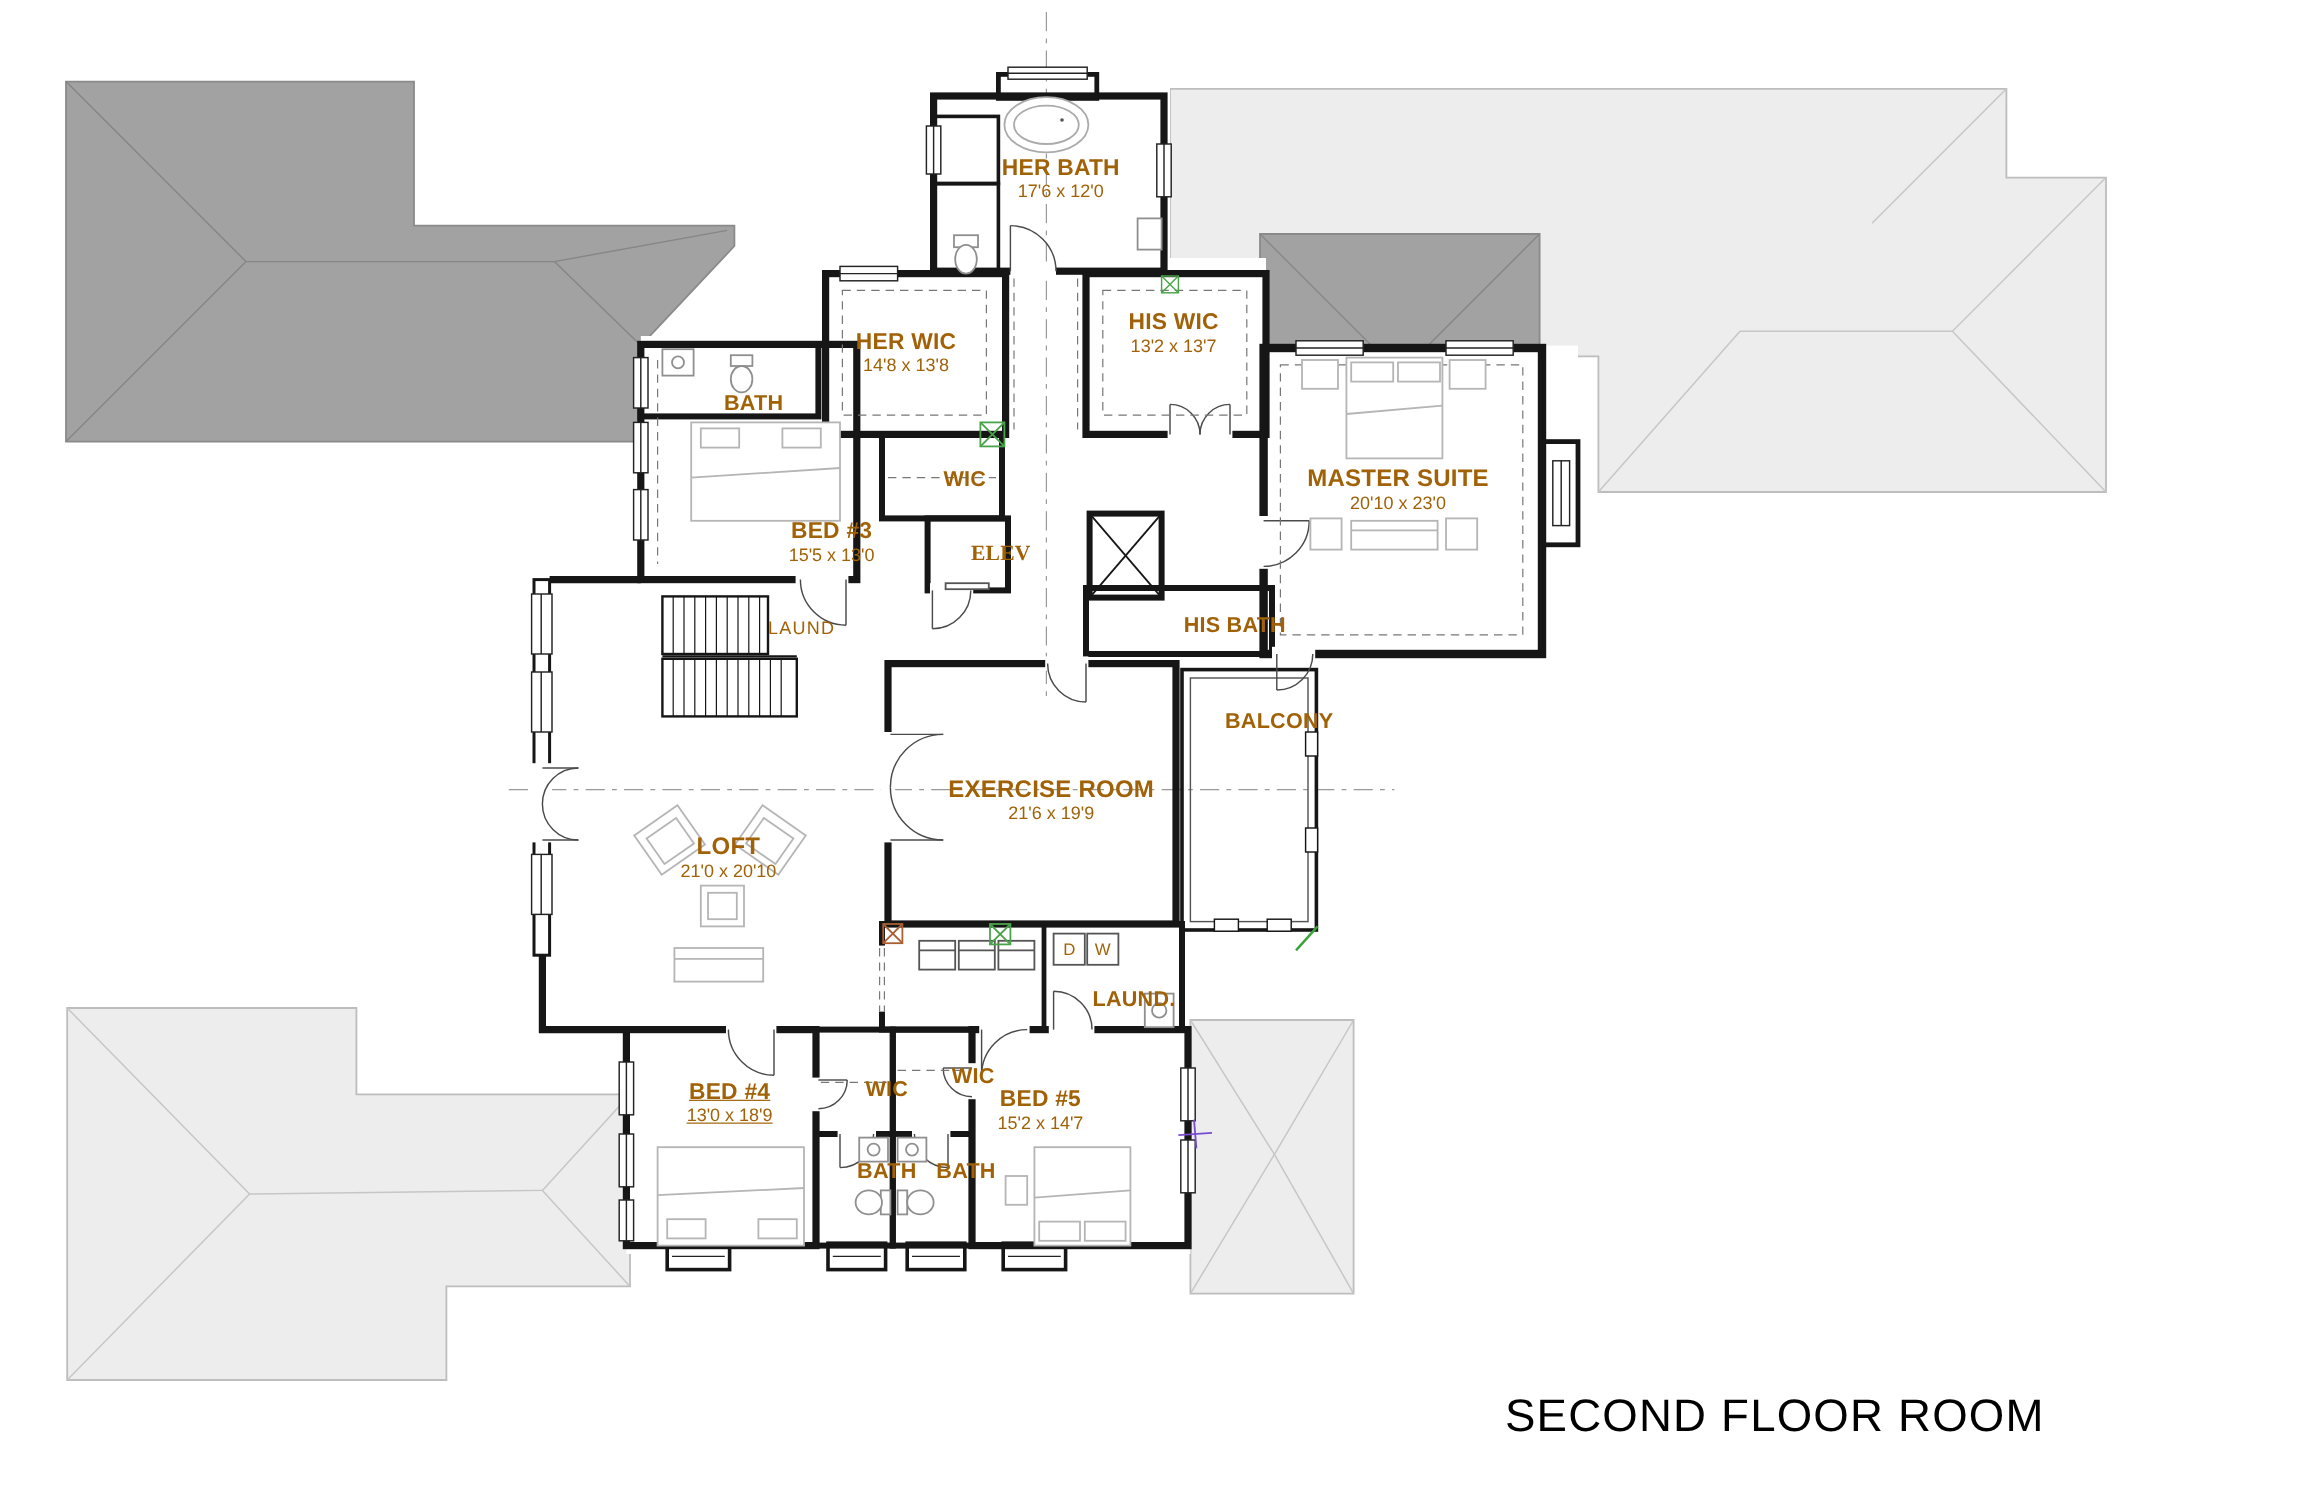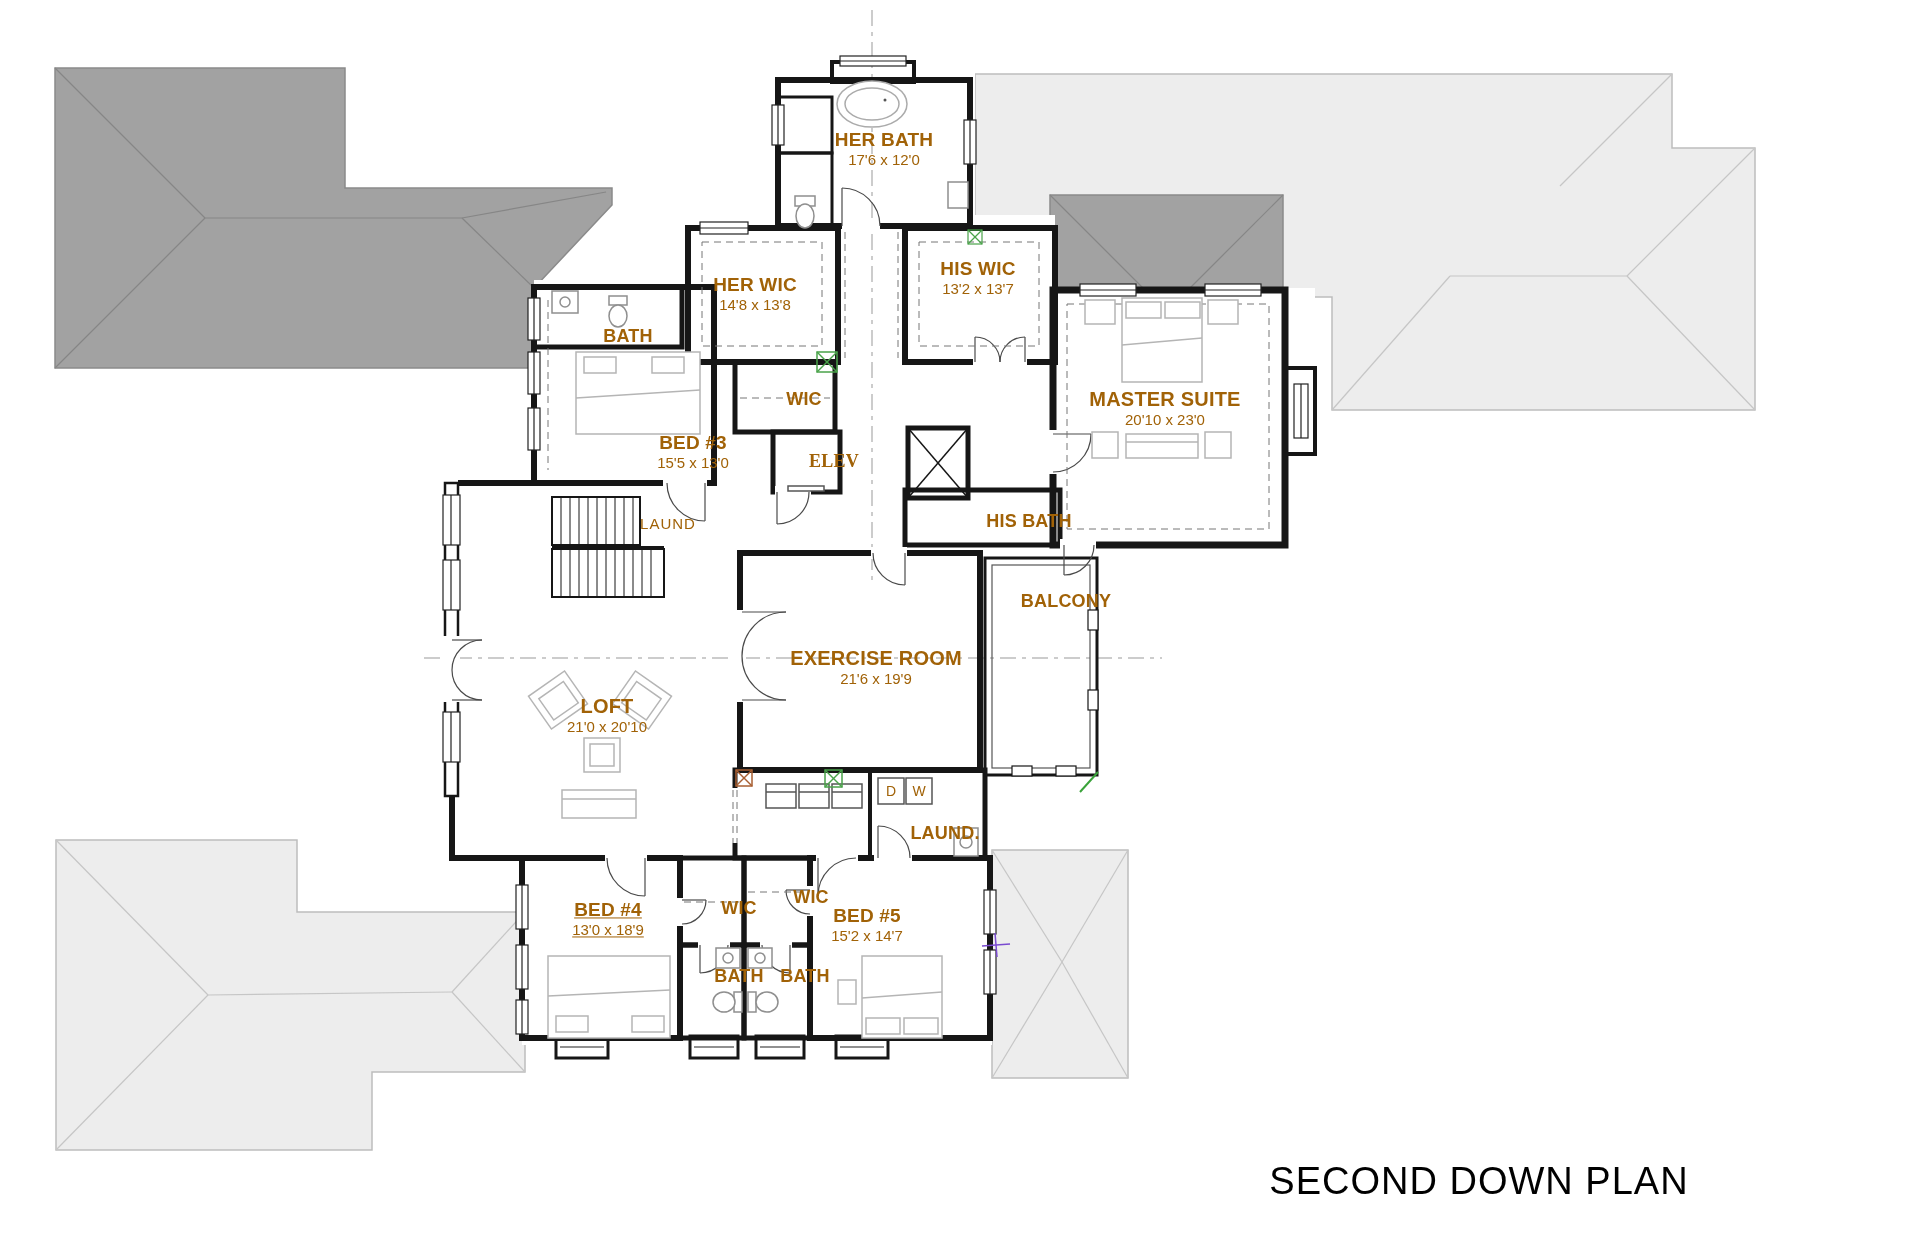--- a/index.html
+++ b/index.html
@@ -481,14 +481,14 @@
     <span>BATH</span>
   </div>
   <div class="label sm" style="left:777px;top:976px;">
     <span>BATH</span>
   </div>
   <div class="label" style="left:867px;top:925px;">
     <span>BED #5</span>
     <span class="dims">15'2 x 14'7</span>
   </div>
 
-  <div class="title" style="left:1479px;top:1181px;">SECOND DOWN PLAN</div>
+  <div class="title" style="left:1479px;top:1181px;">SECOND FLOOR ROOM</div>
 </div>
 
 </body></html>

